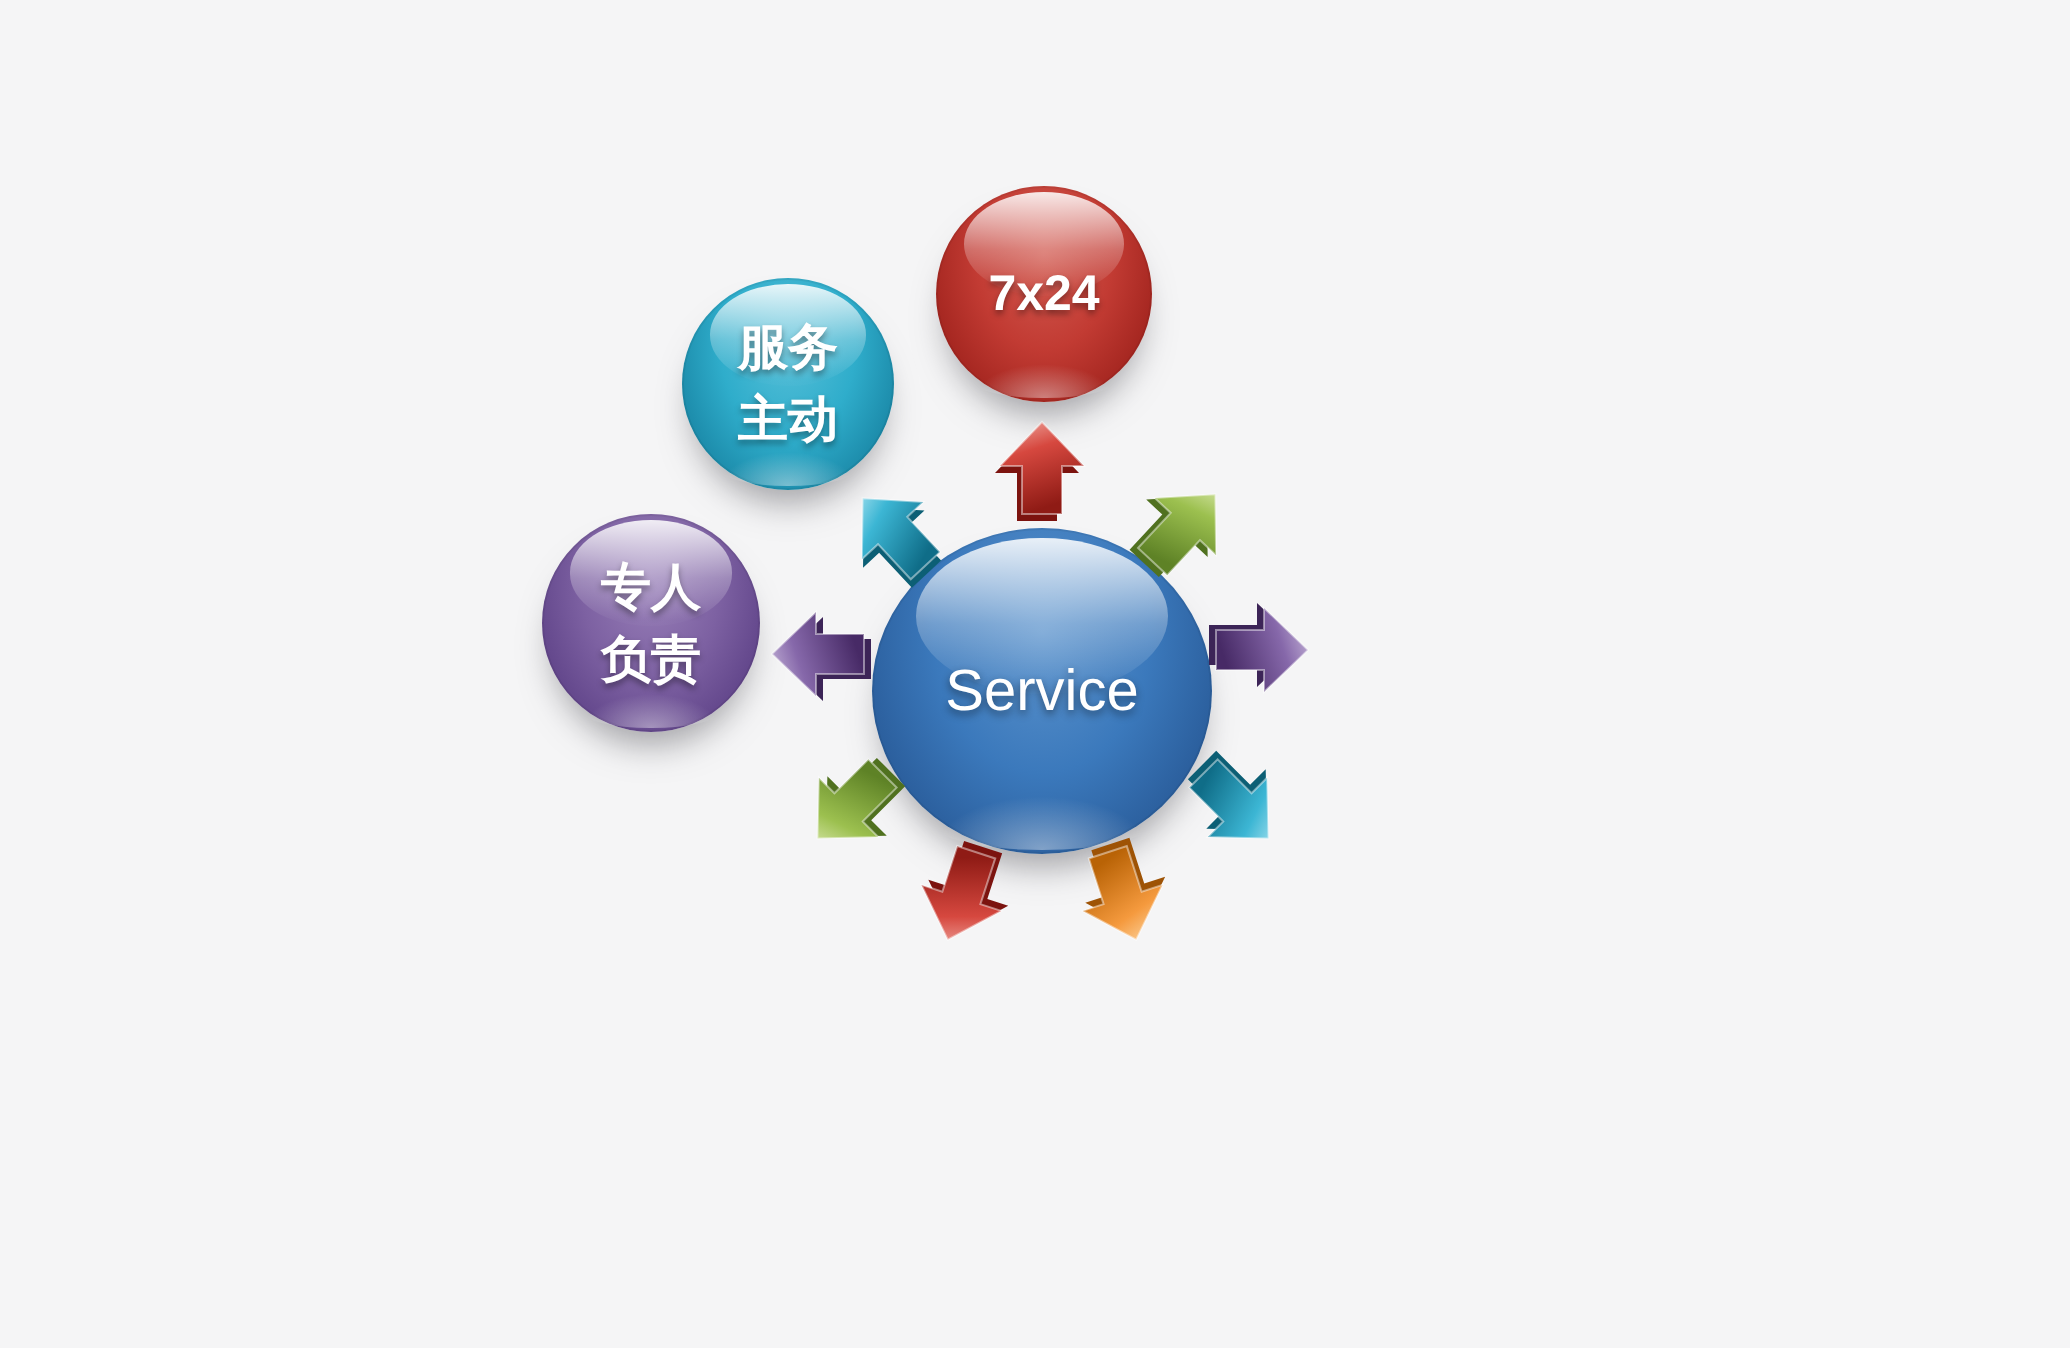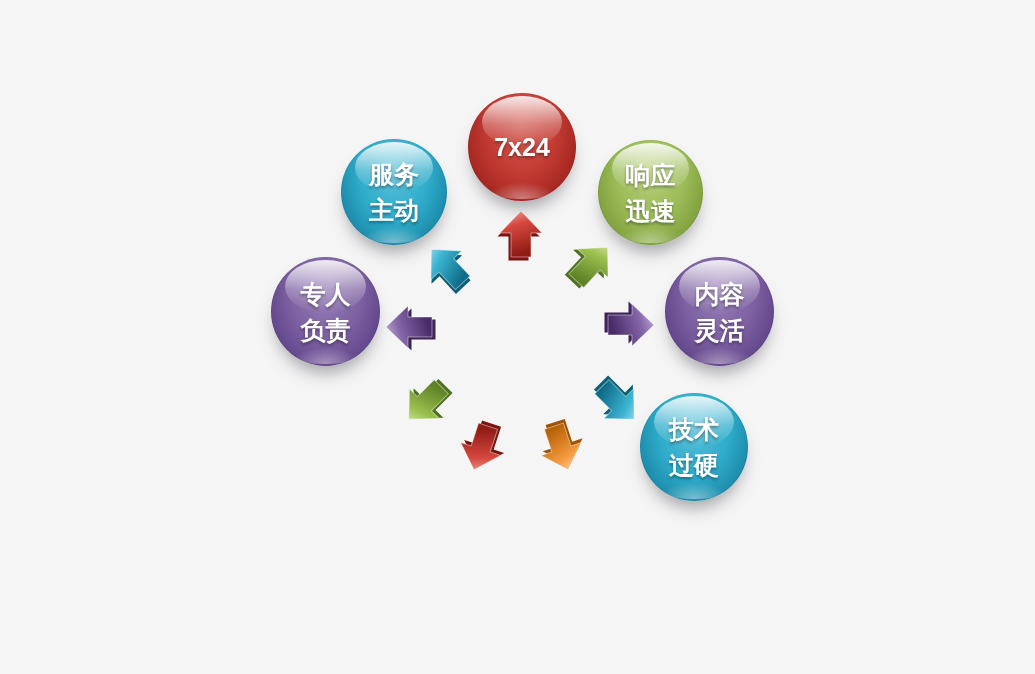--- a/index.html
+++ b/index.html
@@ -69,47 +69,32 @@
           <stop offset="1" stop-color="#0f6d88"></stop>
         </linearGradient>
       <linearGradient id="g-orange" x1="0" y1="0" x2="0.3" y2="1">
           <stop offset="0" stop-color="#fdd9a8"></stop>
           <stop offset="0.38" stop-color="#f59a3e"></stop>
           <stop offset="1" stop-color="#b96306"></stop>
         </linearGradient>
     </defs>
   </svg>
 
+  <div class="bubble center blue" style="left:436px;top:264px;width:170px;height:163px;">
+    <div class="bubble-label">Service</div>
+  </div>
 
   <div class="bubble red" style="left:468px;top:93px;width:108px;height:108px;">
     <div class="bubble-label">
       <div>7x24</div>
     </div>
   </div>
 
-  <div class="bubble green" style="left:598px;top:140px;width:105px;height:105px;">
-    <div class="bubble-label">
-      <div>响应</div>
-      <div>迅速</div>
-    </div>
-  </div>
 
-  <div class="bubble purple" style="left:665px;top:257px;width:109px;height:109px;">
-    <div class="bubble-label">
-      <div>内容</div>
-      <div>灵活</div>
-    </div>
-  </div>
 
-  <div class="bubble teal" style="left:640px;top:393px;width:108px;height:108px;">
-    <div class="bubble-label">
-      <div>技术</div>
-      <div>过硬</div>
-    </div>
-  </div>
 
 
 
 
   <div class="bubble teal" style="left:341px;top:139px;width:106px;height:106px;">
     <div class="bubble-label">
       <div>服务</div>
       <div>主动</div>
     </div>
   </div>

